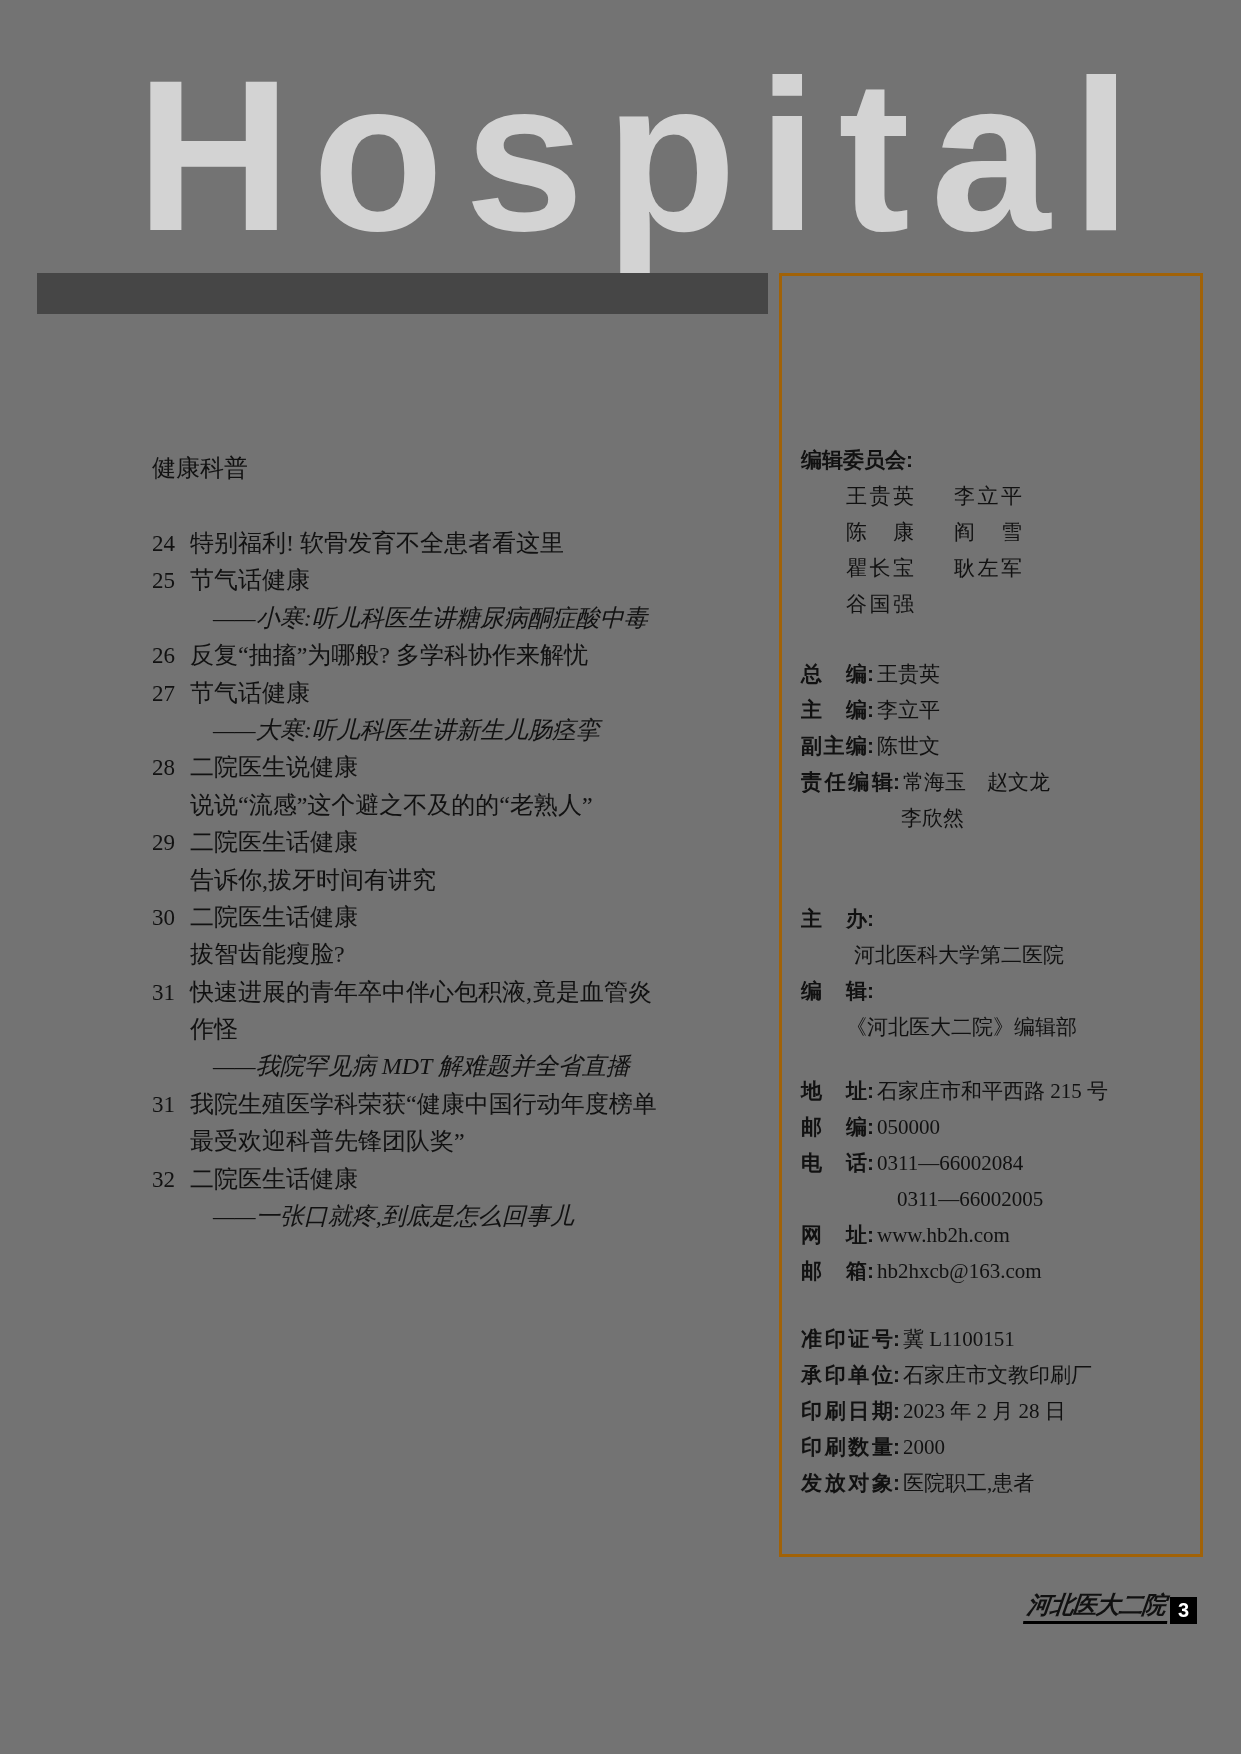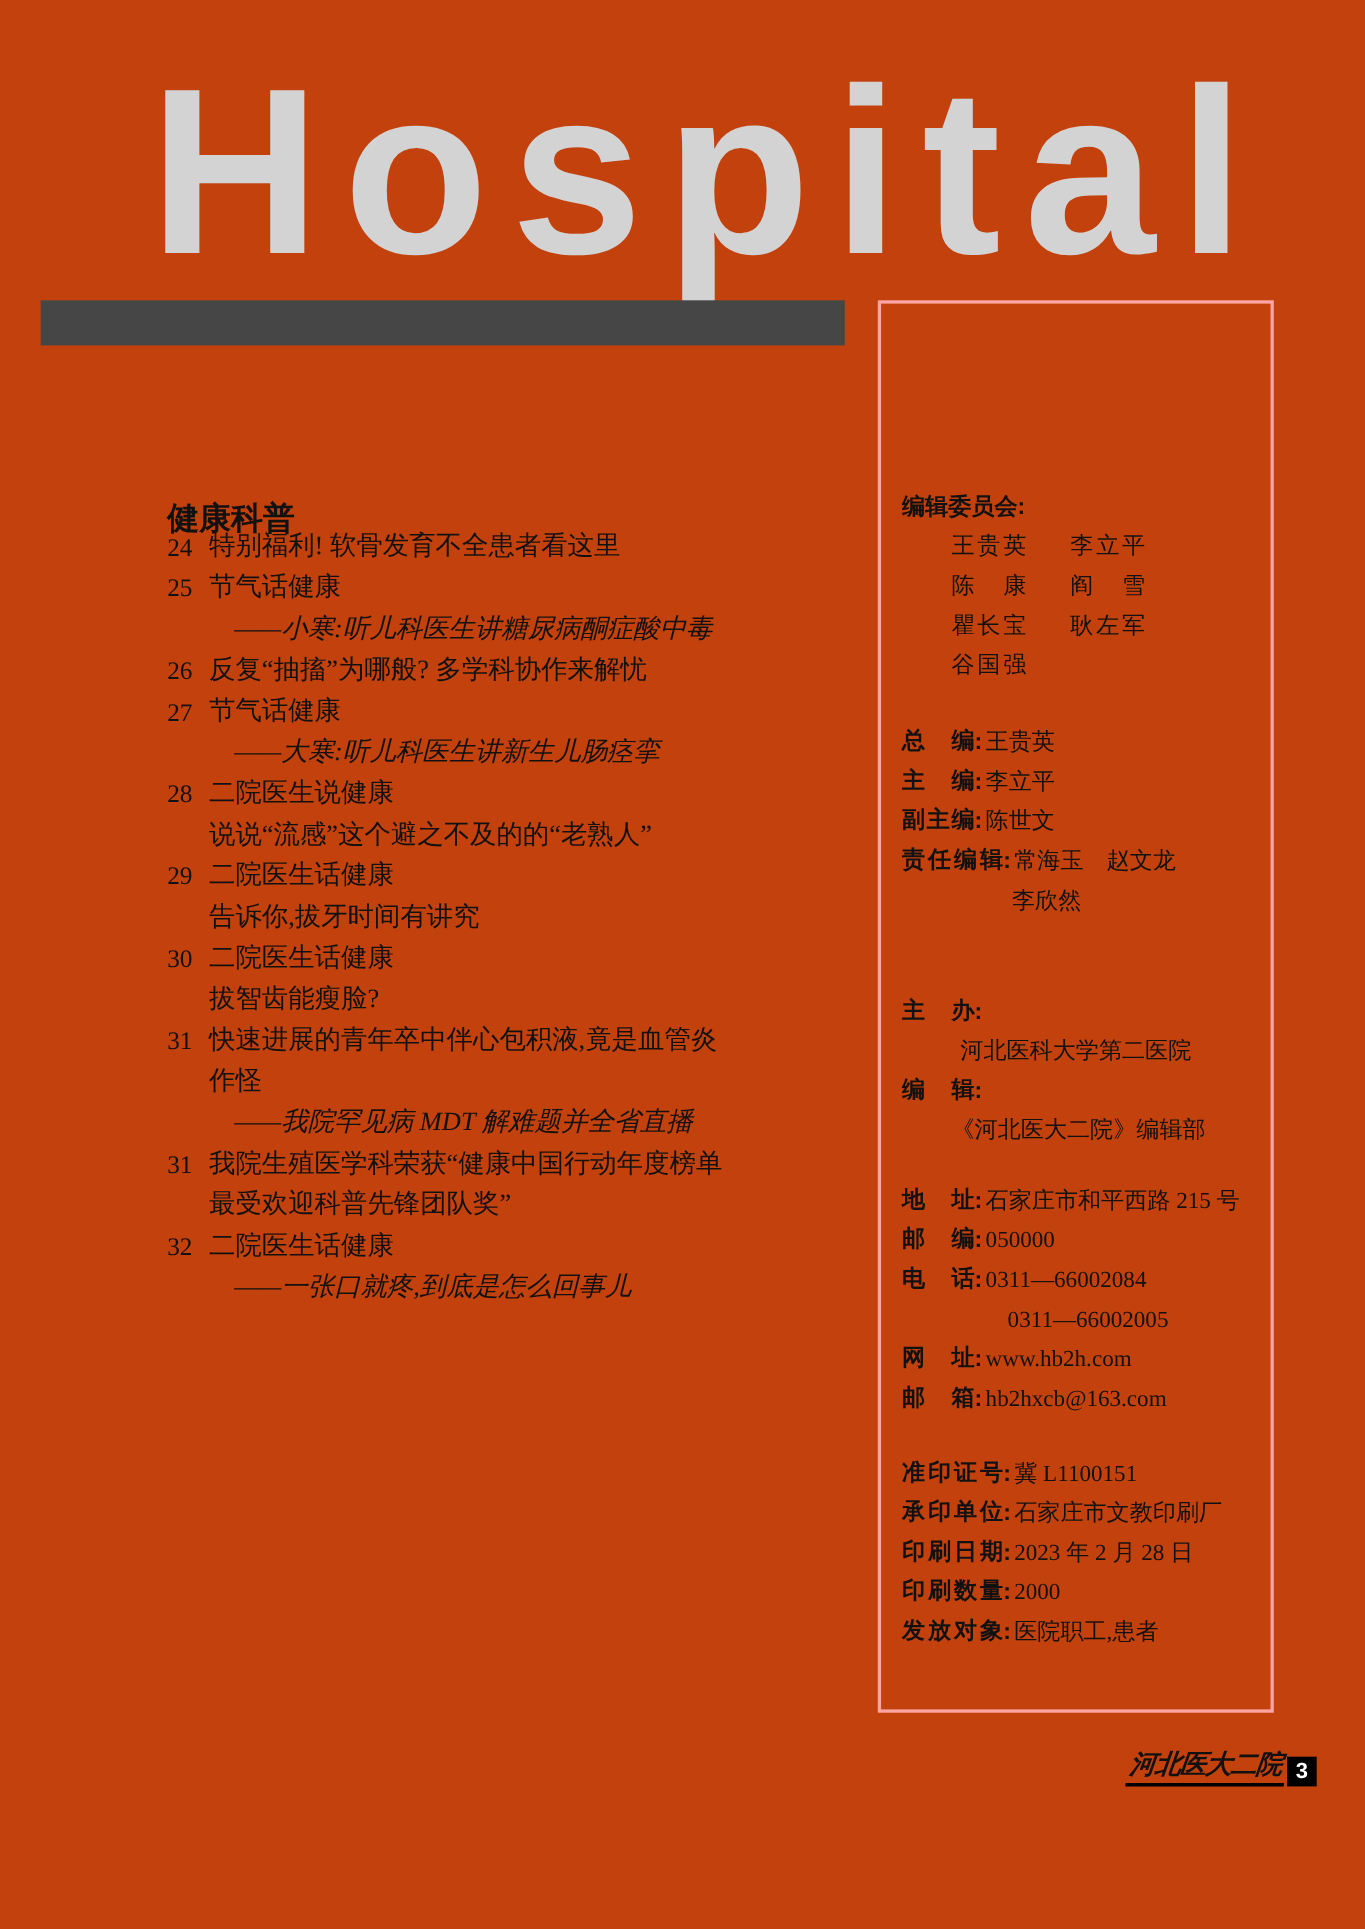--- a/index.html
+++ b/index.html
@@ -1,45 +1,45 @@
 <!DOCTYPE html>
 <html><head>
 <meta charset="utf-8">
 <style>
   html,body{margin:0;padding:0;background:#888;}
   .page{
     position:relative; width:1241px; height:1754px; margin:0 auto;
-    background:#c2410c; overflow:hidden;
+    background:#737373; overflow:hidden;
     font-family:"Liberation Serif","DejaVu Serif",serif;
     color:#111;
   }
   
   .masthead-title{
     position:absolute; left:136px; top:48px;
     font-family:"Liberation Sans","DejaVu Sans",sans-serif;
     font-weight:bold; font-size:215px; line-height:1;
     letter-spacing:21px; color:#d3d3d3; white-space:nowrap;
   }
   .masthead-bar{
     position:absolute; left:37px; top:273px; width:731px; height:41px;
     background:#464646;
   }
   
   .toc{position:absolute; left:152px; top:452px; width:580px;}
   .toc-title{
     font-family:"Liberation Sans","DejaVu Sans",sans-serif;
-    font-weight:bold; font-size:29px; height:30px; 
+    font-weight:normal; font-size:24px; height:30px; margin-bottom:46px;
   }
   .toc-line{display:flex; height:37.4px; font-size:24px; line-height:31px; white-space:nowrap;}
   .toc-num{flex:none; width:38px; font-size:23px;}
   .toc-text.kai{font-style:italic; padding-left:23px;}
   
   .infobox{
-    position:absolute; left:798px; top:273px; width:360px; height:1284px;
-    border:3px solid #fca5a5; box-sizing:border-box;
+    position:absolute; left:779px; top:273px; width:424px; height:1284px;
+    border:3px solid #a16207; box-sizing:border-box;
     padding:169px 0 0 19px; font-size:21px;
   }
   .bx-line{height:36px; line-height:30px; white-space:nowrap;}
   .bx-label{
     display:inline-block; width:66px; vertical-align:top;
     font-family:"Liberation Sans","DejaVu Sans",sans-serif; font-weight:bold;
     text-align:justify; text-align-last:justify;
   }
   .bx-label.wide{width:92px;}
   .bx-sep{font-family:"Liberation Sans","DejaVu Sans",sans-serif; font-weight:bold; margin-right:3px;}

